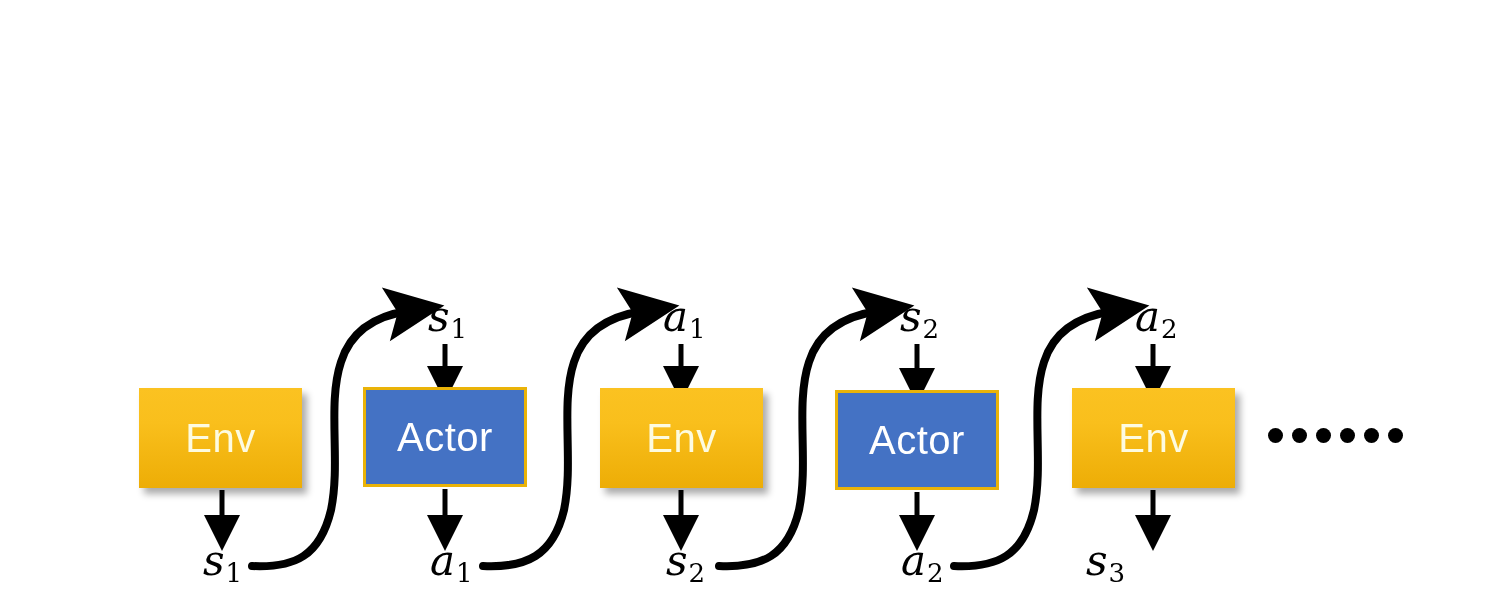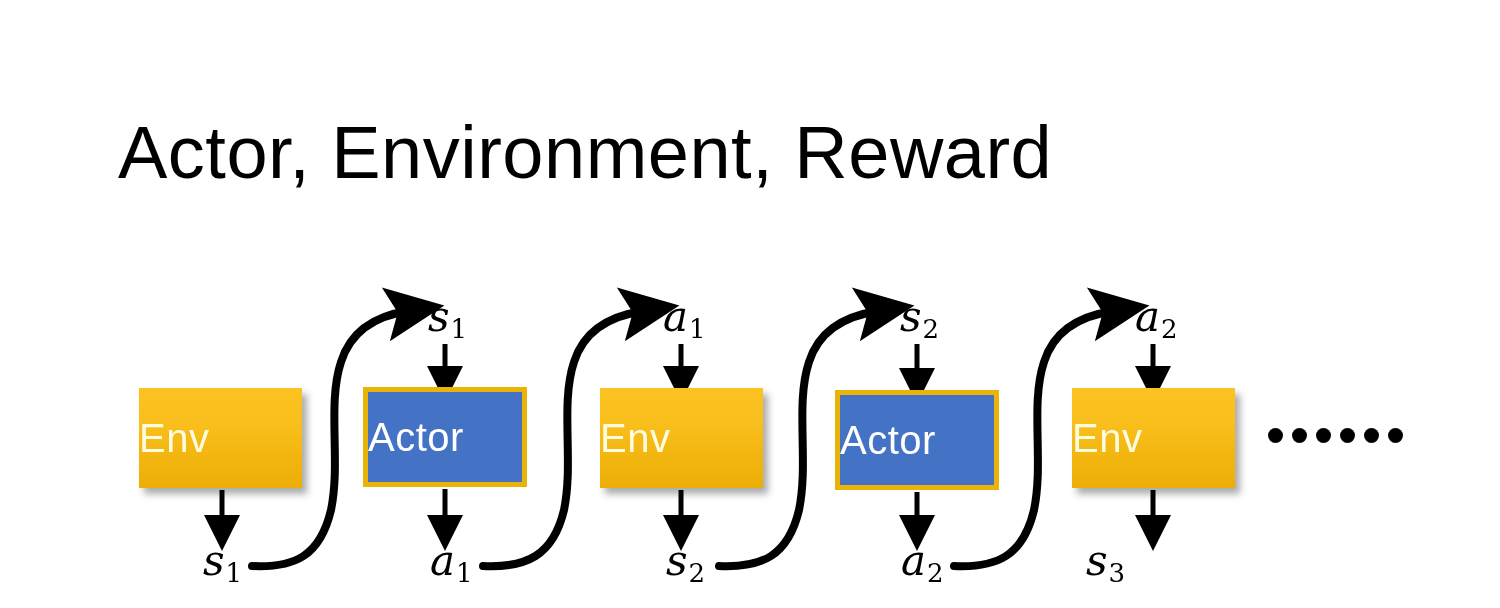--- a/index.html
+++ b/index.html
@@ -38,38 +38,38 @@
     width: 1500px;
     height: 608px;
   }
 
   
   .node-box {
     position: absolute;
     box-sizing: border-box;
     display: flex;
     align-items: center;
-    justify-content: flex-start;
+    justify-content: center;
     color: #ffffff;
     font-family: "Liberation Sans", sans-serif;
     font-weight: 400;
     font-size: 40px;
     line-height: 1;
     letter-spacing: 0.5px;
   }
   .node-env {
     background: linear-gradient(180deg, #fbc221 0%, #f9bf1c 35%, #edad06 100%);
     color: #fdfbe0;
     box-shadow: 5px 6px 7px rgba(0,0,0,0.33);
     border: none;
   }
   .node-actor {
     background: #4472c4;
     color: #ffffff;
-    border: 5px solid #eab308;
+    border: 3px solid #eab308;
     box-shadow: none;
   }
 
   
   .math-label {
     position: absolute;
     font-family: "DejaVu Serif", "Liberation Serif", serif;
     font-style: italic;
     font-size: 42px;
     color: #000000;
@@ -102,21 +102,20 @@
     height: 15px;
     border-radius: 50%;
     background: #000000;
   }
 </style>
 </head>
 <body>
 
 <div id="slide">
 
-  <div id="slide-title">Actor, Environment, Reward</div>
 
   <svg id="diagram-svg" viewBox="0 0 1500 608">
     <defs>
       <marker id="arrowTri" markerWidth="10" markerHeight="10" refX="3.2" refY="4" orient="auto" markerUnits="strokeWidth">
         <path d="M0.2,0.4 L7.4,4 L0.2,7.6 Z" fill="#000000"></path>
       </marker>
       <marker id="arrowCurve" markerWidth="9" markerHeight="9" refX="3.0" refY="3.6" orient="auto" markerUnits="strokeWidth">
         <path d="M0.2,0.2 L7.6,3.6 L0.2,7.0 L1.7,3.6 Z" fill="#000000"></path>
       </marker>
     </defs>

